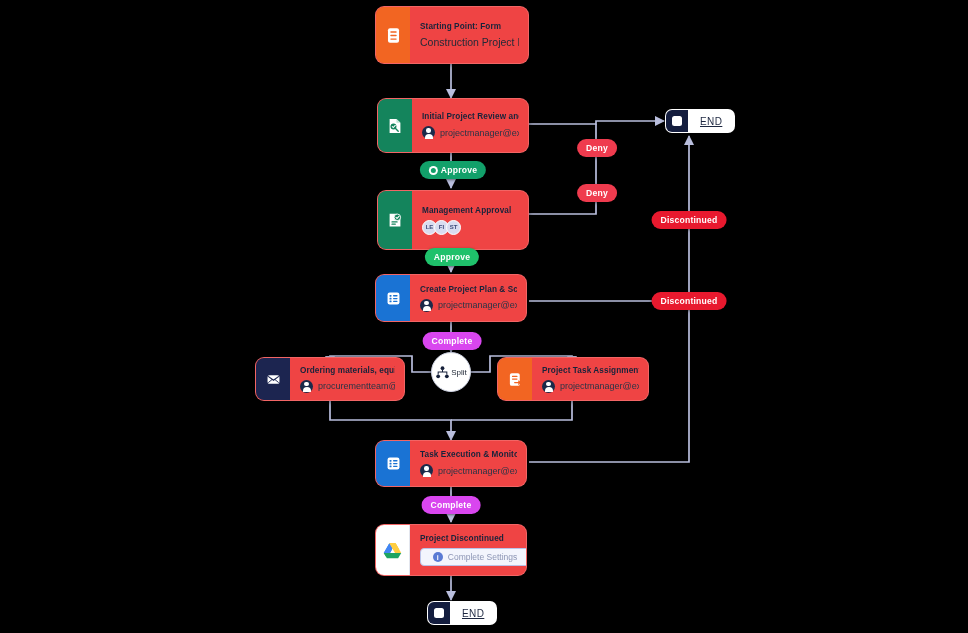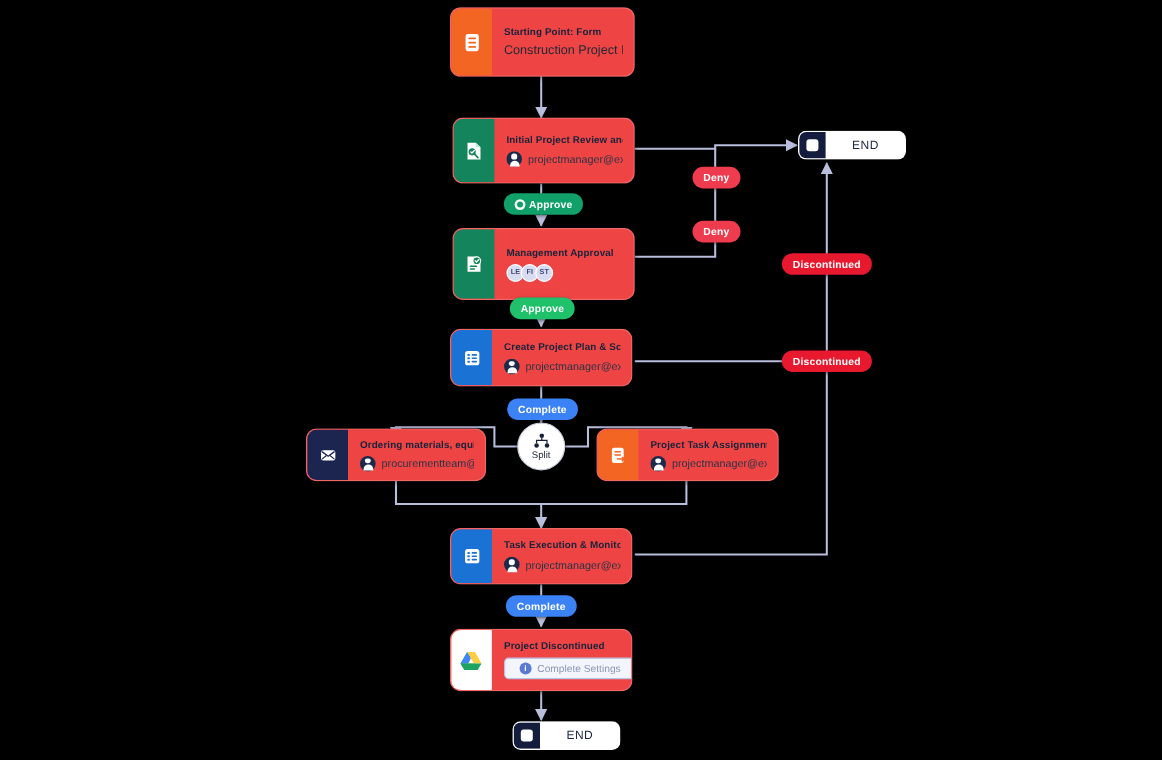--- a/index.html
+++ b/index.html
@@ -95,55 +95,55 @@
     border-radius: 11px; color: #ffffff;
     font-size: 8.6px; font-weight: bold; letter-spacing: .2px;
     padding: 4px 9px; white-space: nowrap;
     transform: translate(-50%, -50%);
     box-shadow: 0 1px 3px rgba(0,0,0,.5);
   }
   .badge-approve-dark { background: #12a06a; }
   .badge-approve      { background: #1fc16b; }
   .badge-deny         { background: #ef3b4e; margin-top: 25px; }
   .badge-disc         { background: #e8192e; }
-  .badge-complete     { background: #3b82f6; }
+  .badge-complete     { background: #d946ef; }
   .spin-ico {
     width: 9px; height: 9px; border-radius: 50%;
     background: #ffffff; position: relative; flex: 0 0 9px;
   }
   .spin-ico::after {
     content:""; position:absolute; left:2px; top:2px;
     width:5px; height:5px; border-radius:50%; background:#12a06a;
   }
 
   
   .split {
     position: absolute; width: 40px; height: 40px; border-radius: 50%;
     background: #ffffff; border: 1px solid #cfd4e4;
-    display: flex; flex-direction: column; align-items: center; justify-content: center;
+    display: flex; flex-direction: row; align-items: center; justify-content: center;
     gap: 1px; box-shadow: 0 1px 4px rgba(0,0,0,.45);
   }
   .split-label { font-size: 8px; color: #222a38; }
 
   
   .end-node {
     position: absolute; display: flex; align-items: stretch;
     background: #ffffff; border-radius: 7px; overflow: hidden;
     box-shadow: 0 1px 4px rgba(0,0,0,.5);
     border: 1px solid rgba(255,255,255,.2);
     height: 24px;
   }
   .end-sq {
     width: 22px; flex: 0 0 22px; background: #141d3e;
     display: flex; align-items: center; justify-content: center;
   }
   .end-sq i { display:block; width: 10px; height: 10px; border-radius: 2.5px; background: #fff; }
   .end-txt {
-    display: flex; align-items: center; padding: 0 22px;
-    font-size: 10px; color: #1d2740; letter-spacing: .4px;
+    display: flex; align-items: center; padding: 0 12px;
+    font-size: 10px; color: #1d2740; letter-spacing: .4px; text-decoration: underline;
   }
 </style>
 </head>
 <body>
 
 <div id="canvas">
 
   <svg class="edges" viewBox="0 0 968 633">
     <defs>
       <marker id="ah" markerWidth="7" markerHeight="7" refX="5.4" refY="3" orient="auto">

